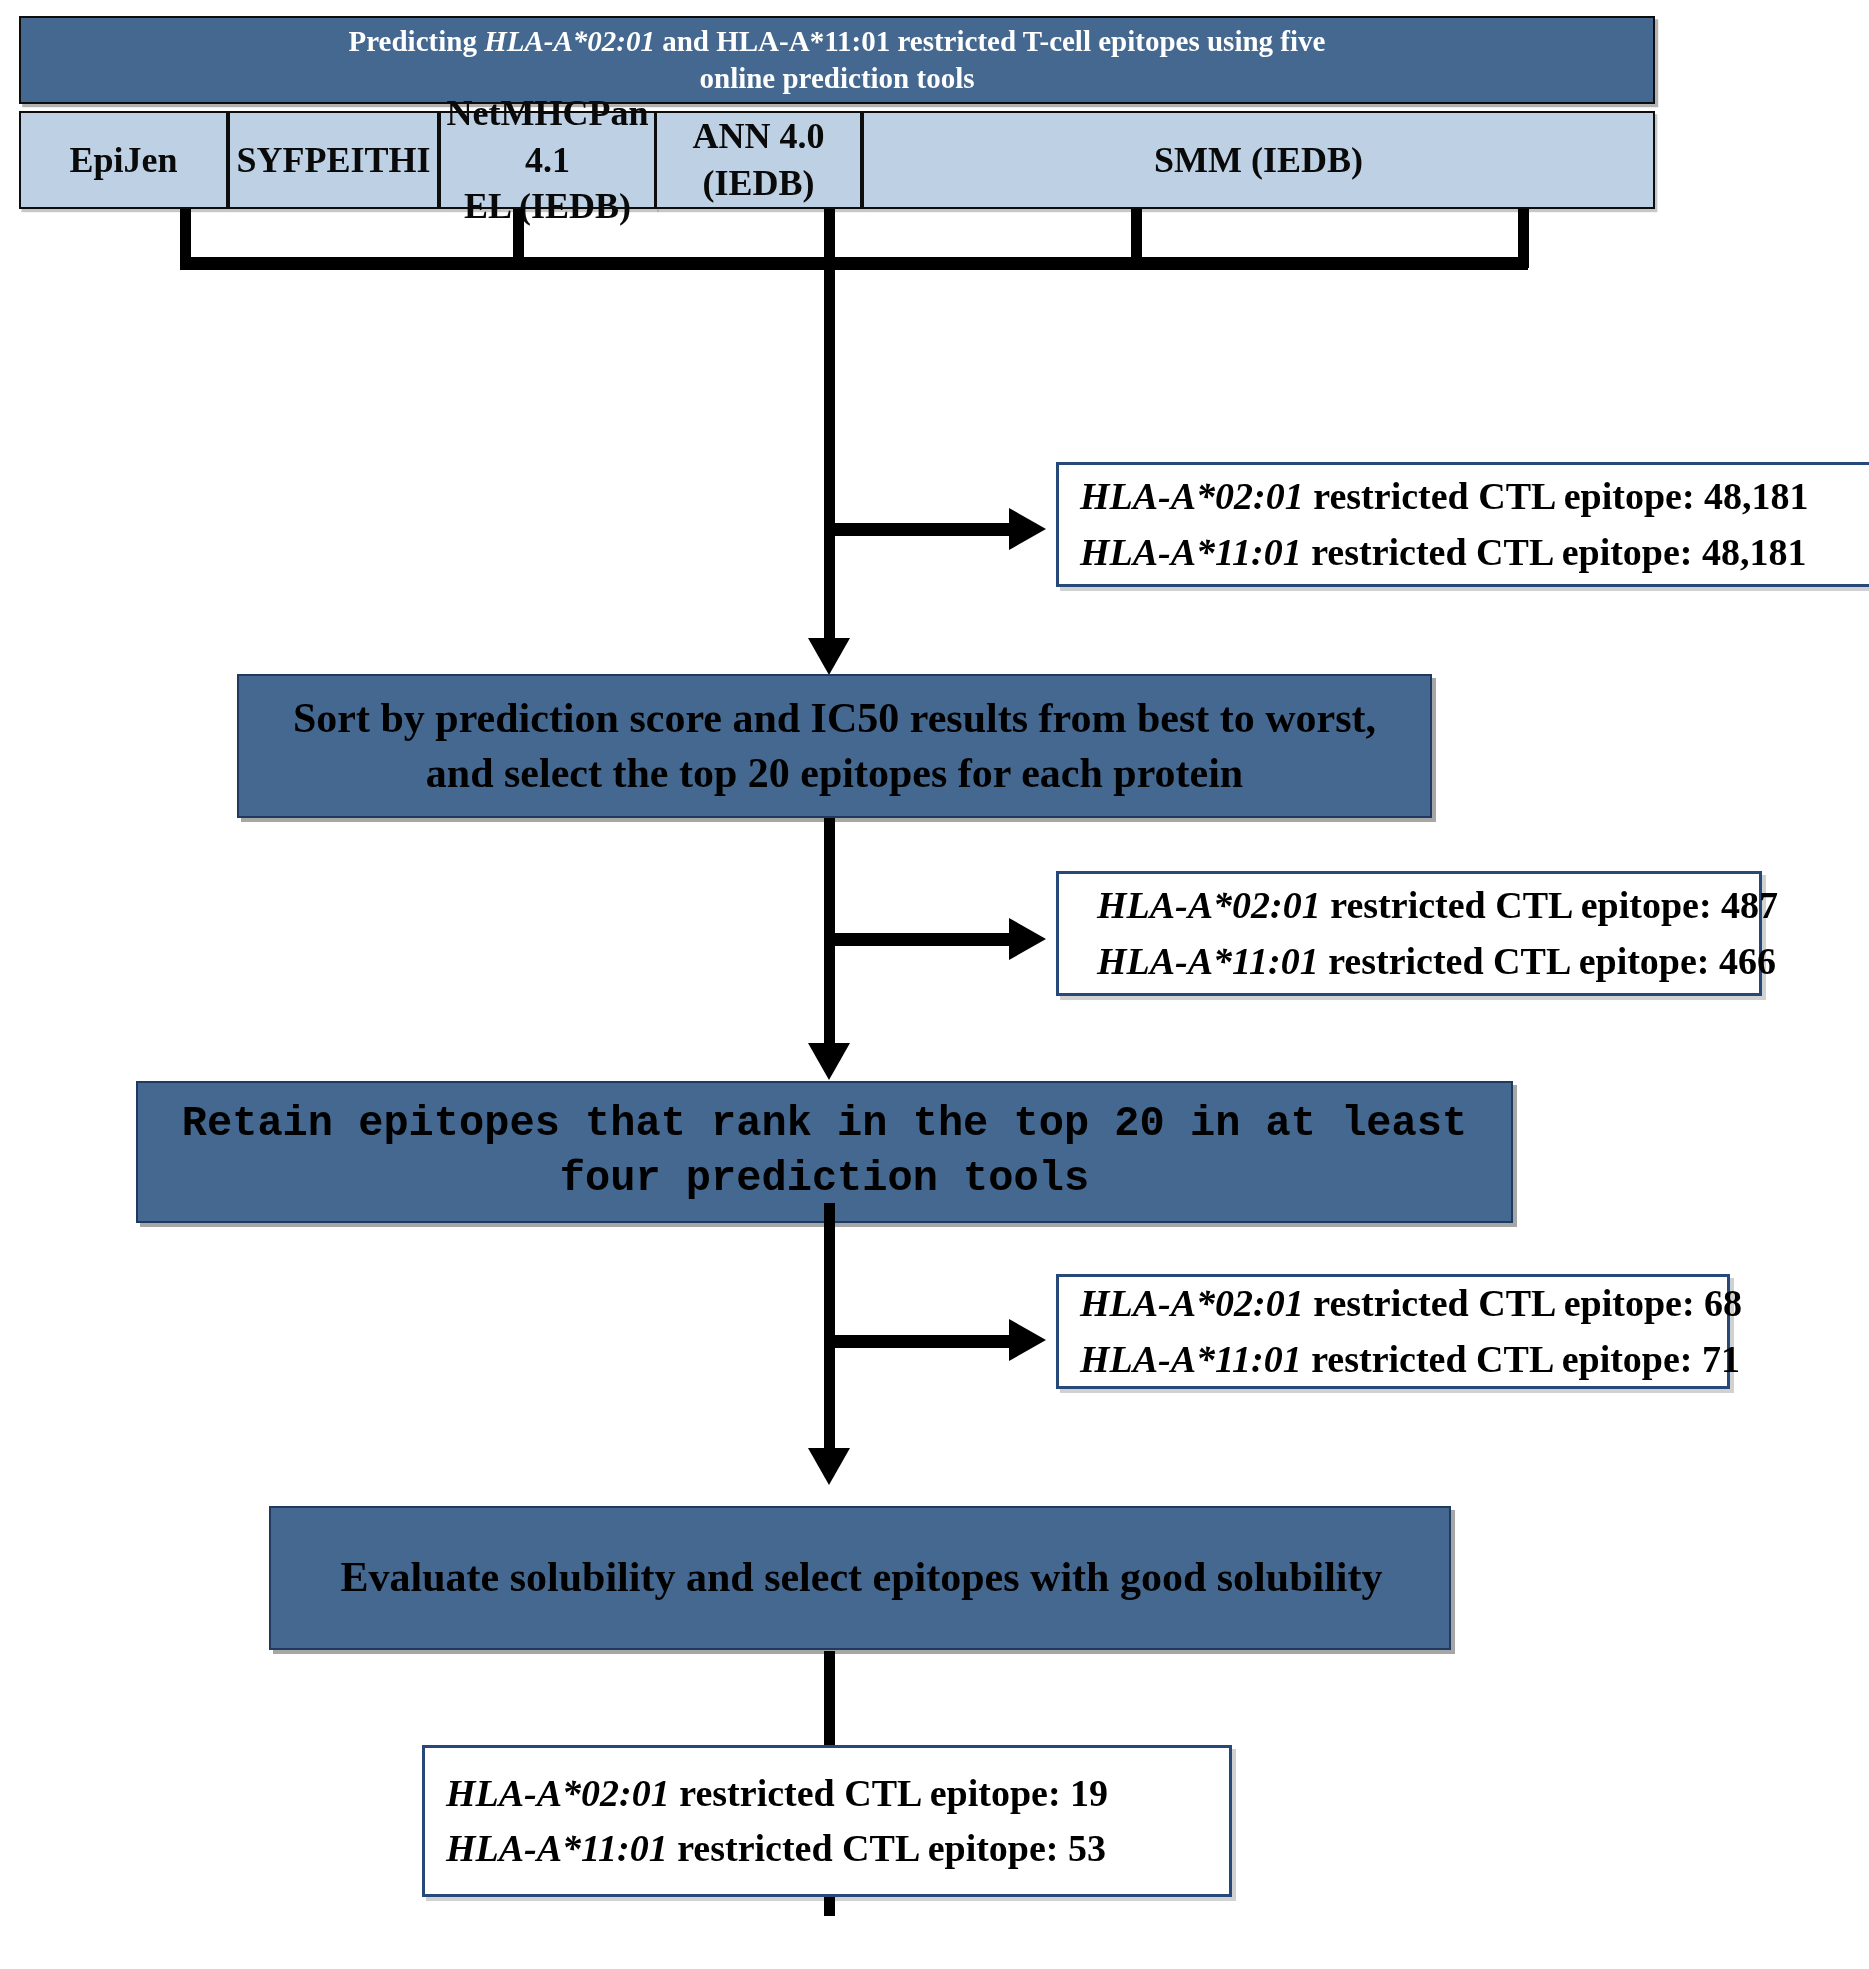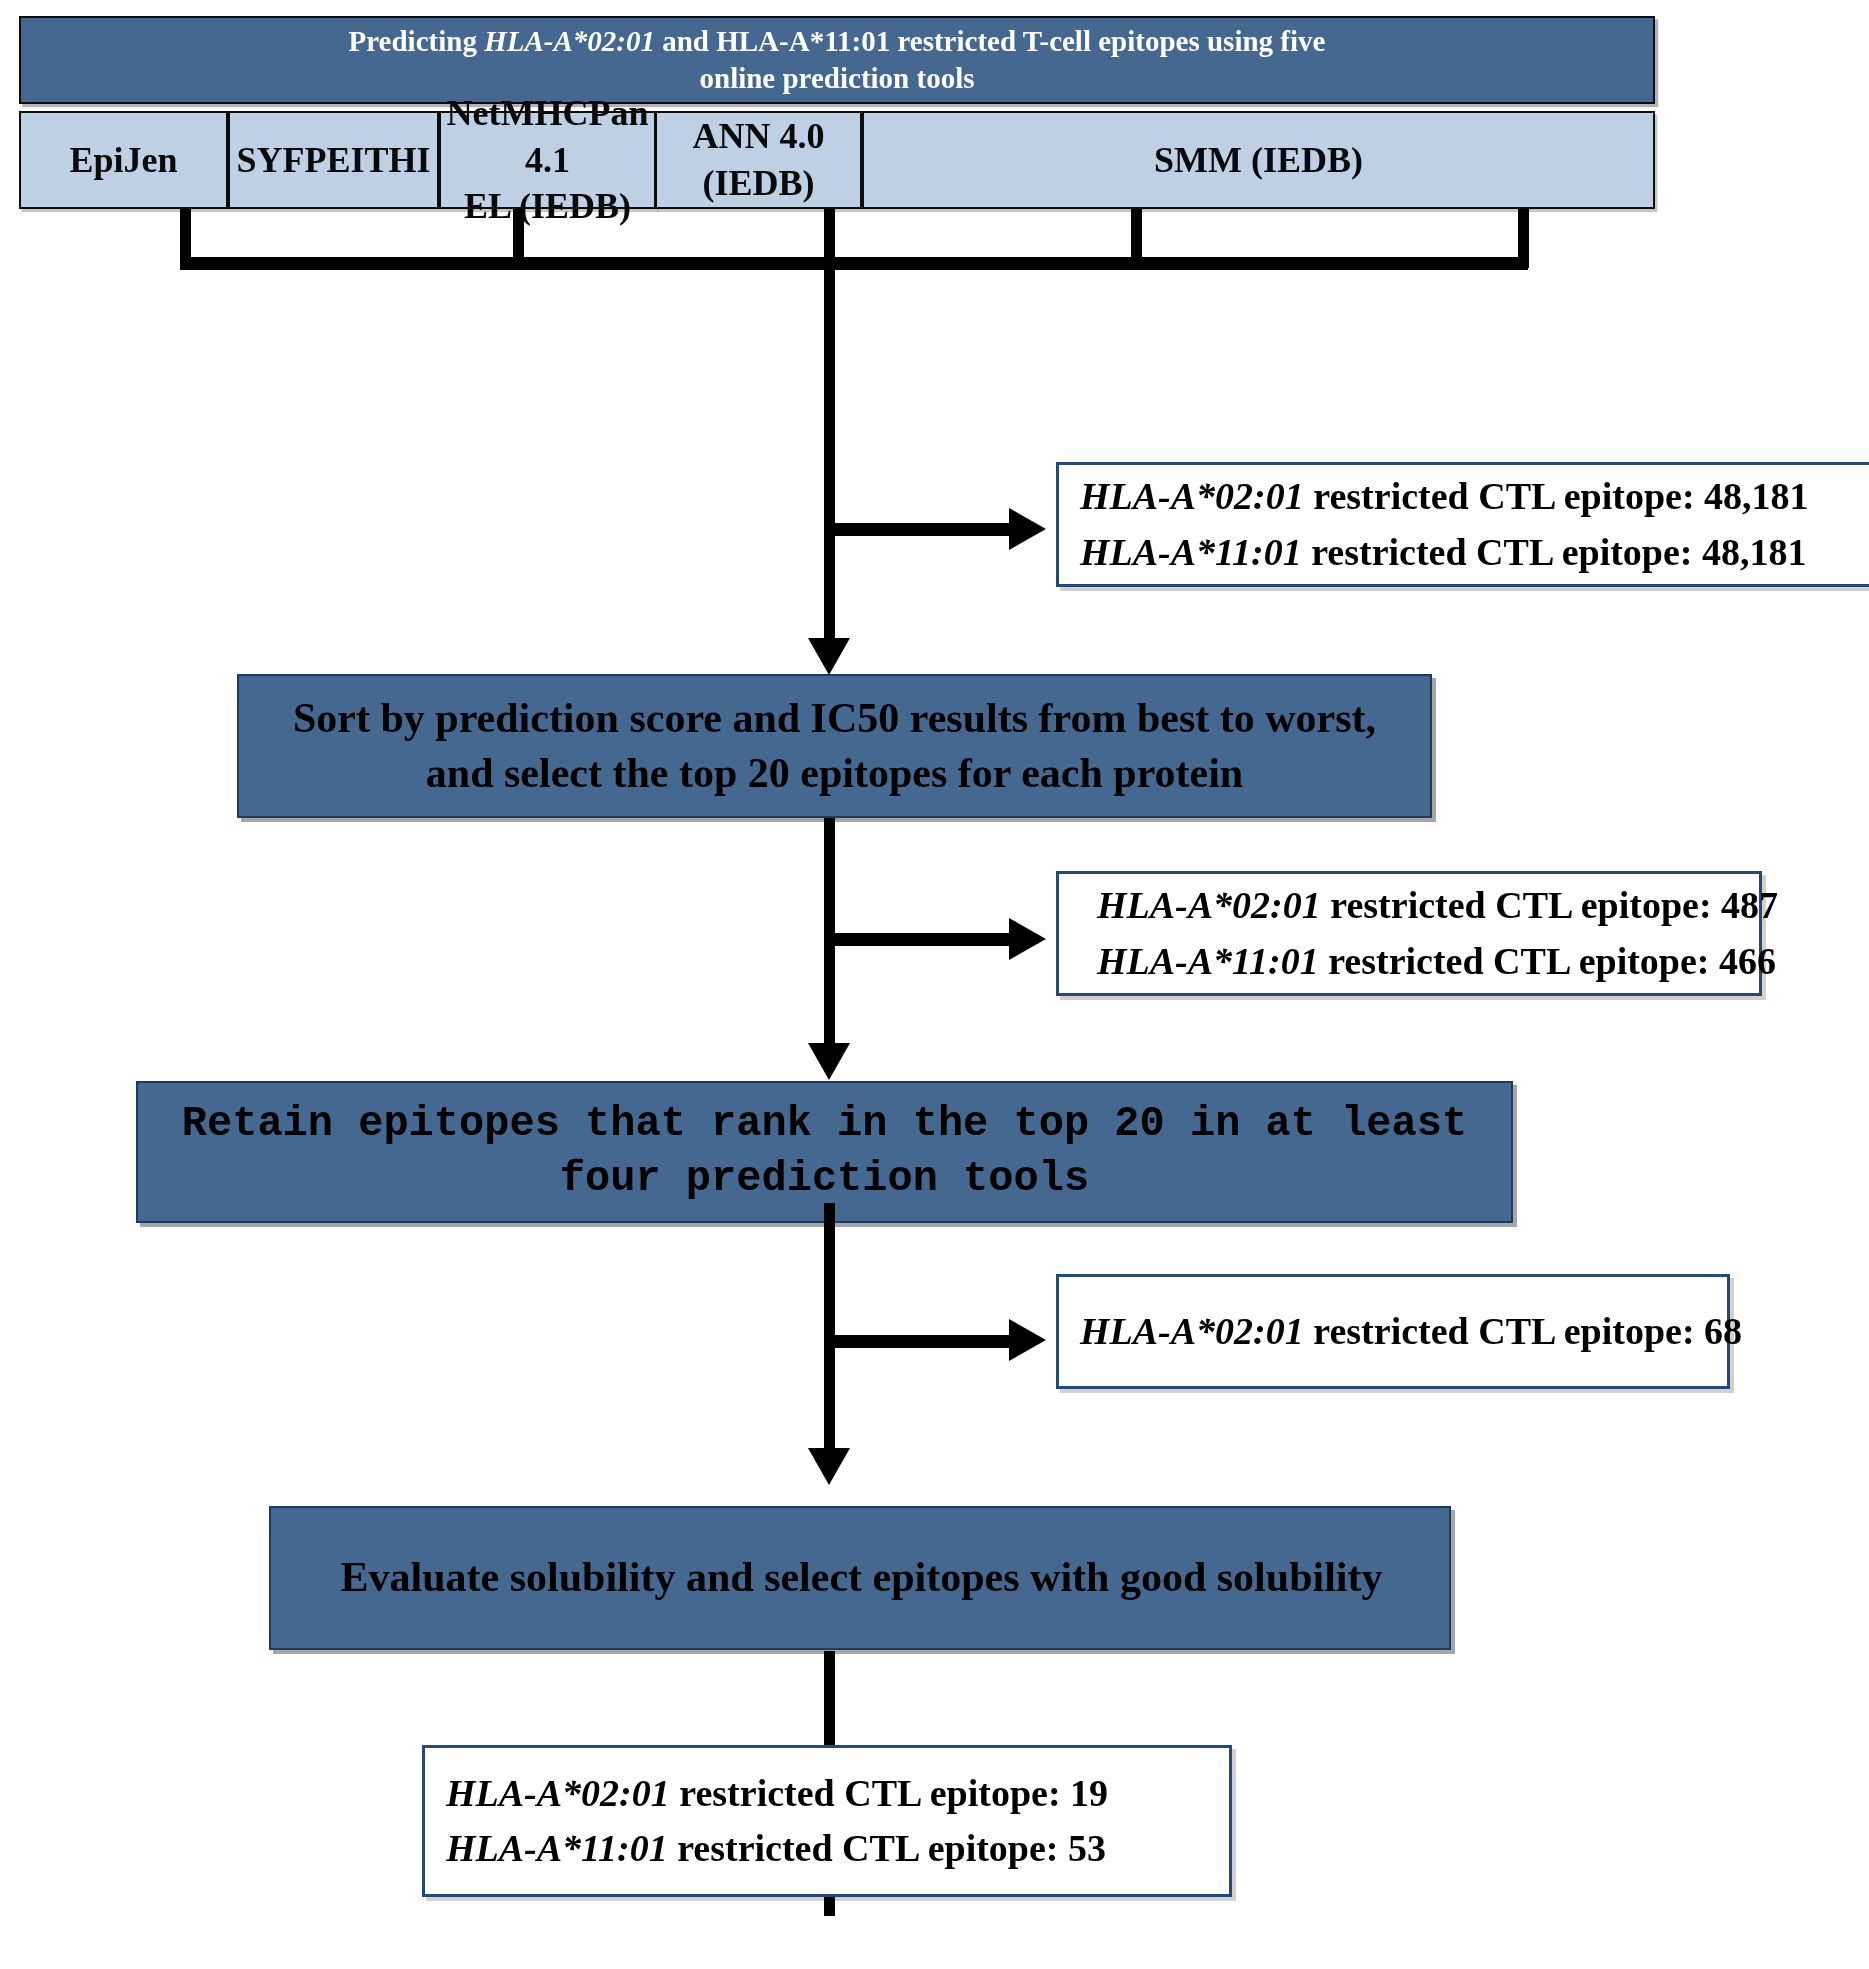--- a/index.html
+++ b/index.html
@@ -200,20 +200,23 @@
   <div class="arrow-down" style="left:808px; top:1448px;"></div>
 
   <div class="hline" style="left:829px; top:1335px; width:186px; height:13px;"></div>
   <div class="arrow-right" style="left:1009px; top:1319px;"></div>
 
   <div class="box result-box" style="left:1056px; top:1274px; width:674px; height:115px;">
     <div class="lines">
       <div class="result-line">
         <span class="allele">HLA-A*02:01</span><span> restricted CTL epitope: 68</span>
       </div>
+      <div class="result-line">
+        <span class="allele">HLA-A*11:01</span><span> restricted CTL epitope: 71</span>
+      </div>
     </div>
   </div>
 
   <div class="box process-box" style="left:269px; top:1506px; width:1182px; height:144px;padding-left:32px;">
     <span>Evaluate solubility and select epitopes with good solubility</span>
   </div>
 
   <div class="vline" style="left:824px; top:1651px; width:11.2px; height:265px;"></div>
 
   <div class="arrow-down" style="left:808px; top:1757px;"></div>

